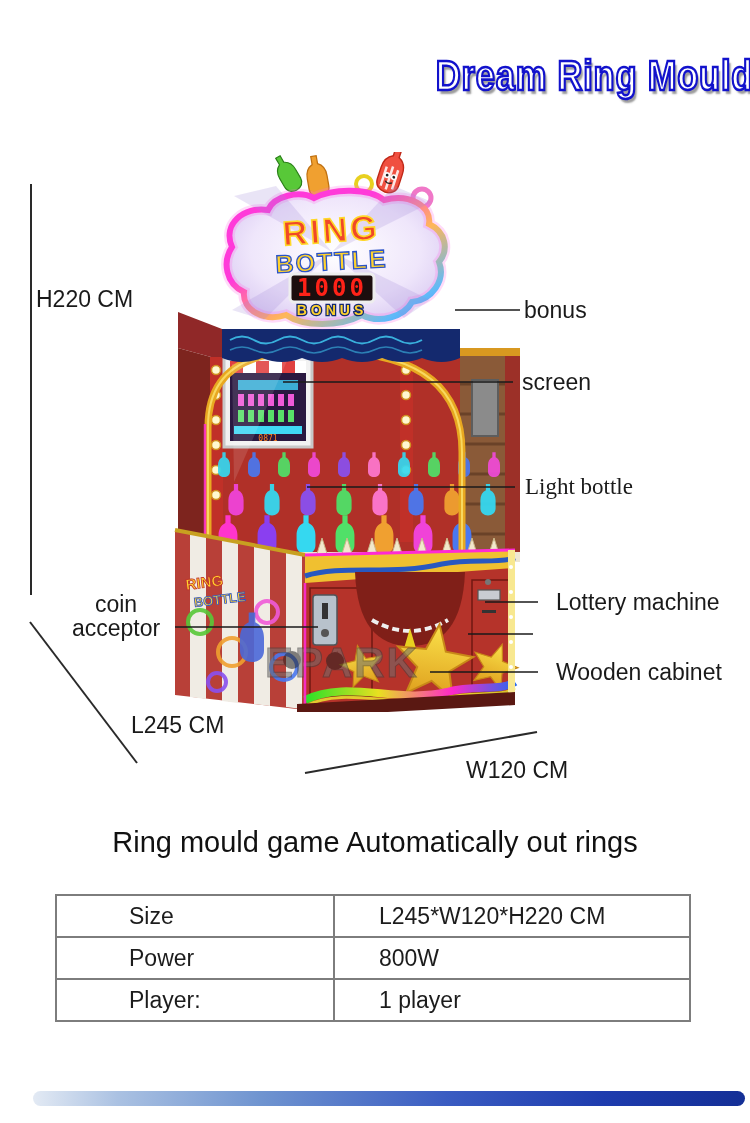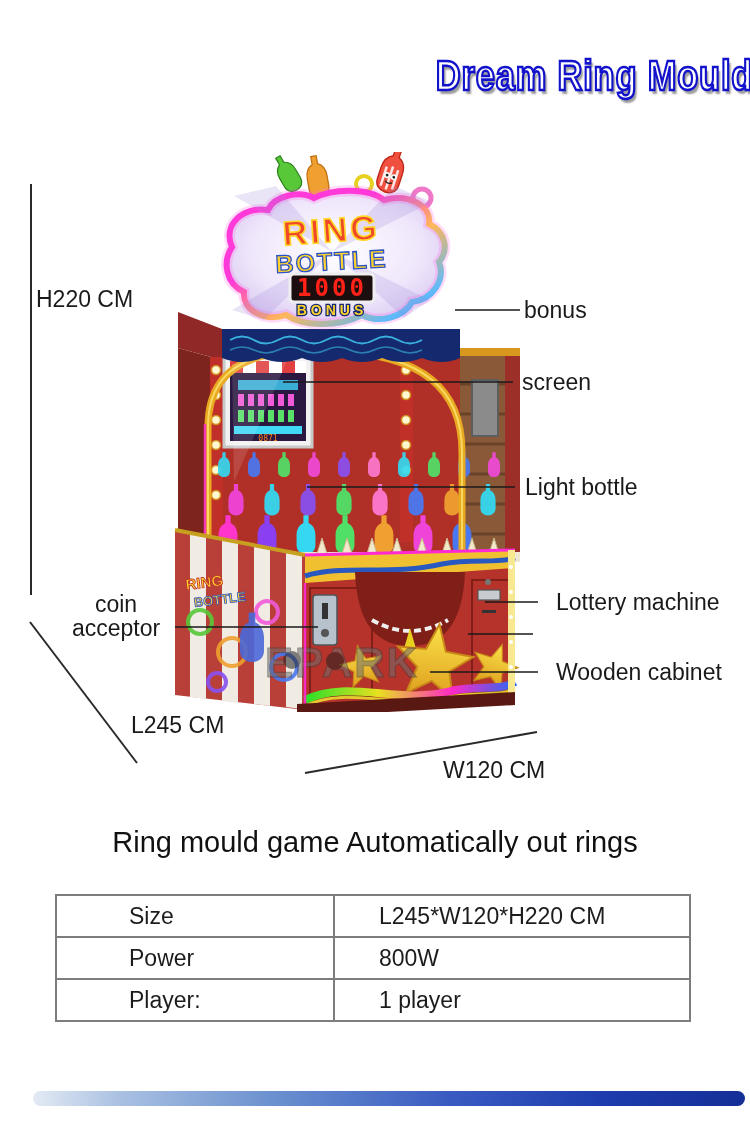--- a/index.html
+++ b/index.html
@@ -305,25 +305,25 @@
       <path d="M307,487 H515"></path>
       <path d="M485,602 H538"></path>
       <path d="M468,634 H533"></path>
       <path d="M430,672 H538"></path>
       <path d="M175,627 H318"></path>
     </g>
   </svg>
 
   <div class="lbl" style="left:36px;top:286px;">H220 CM</div>
   <div class="lbl" style="left:131px;top:712px;">L245 CM</div>
-  <div class="lbl" style="left:443px;top:757px;">W120 CM</div>
+  <div class="lbl" style="left:466px;top:757px;">W120 CM</div>
 
   <div class="lbl" style="left:524px;top:297px;">bonus</div>
   <div class="lbl" style="left:522px;top:369px;">screen</div>
-  <div class="lbl" style="left:525px;top:474px;">Light bottle</div>
+  <div class="lbl" style="left:525px;top:474px;font-family:Liberation Serif, serif;">Light bottle</div>
   <div class="lbl" style="left:556px;top:659px;">Wooden cabinet</div>
   <div class="lbl" style="left:556px;top:589px;">Lottery machine</div>
   <div class="lbl coin-block" style="left:56px;top:592px;">
     <div>coin</div>
     <div>acceptor</div>
   </div>
 
   <div class="tagline">Ring mould game Automatically out rings</div>
 
   <table class="spec">

